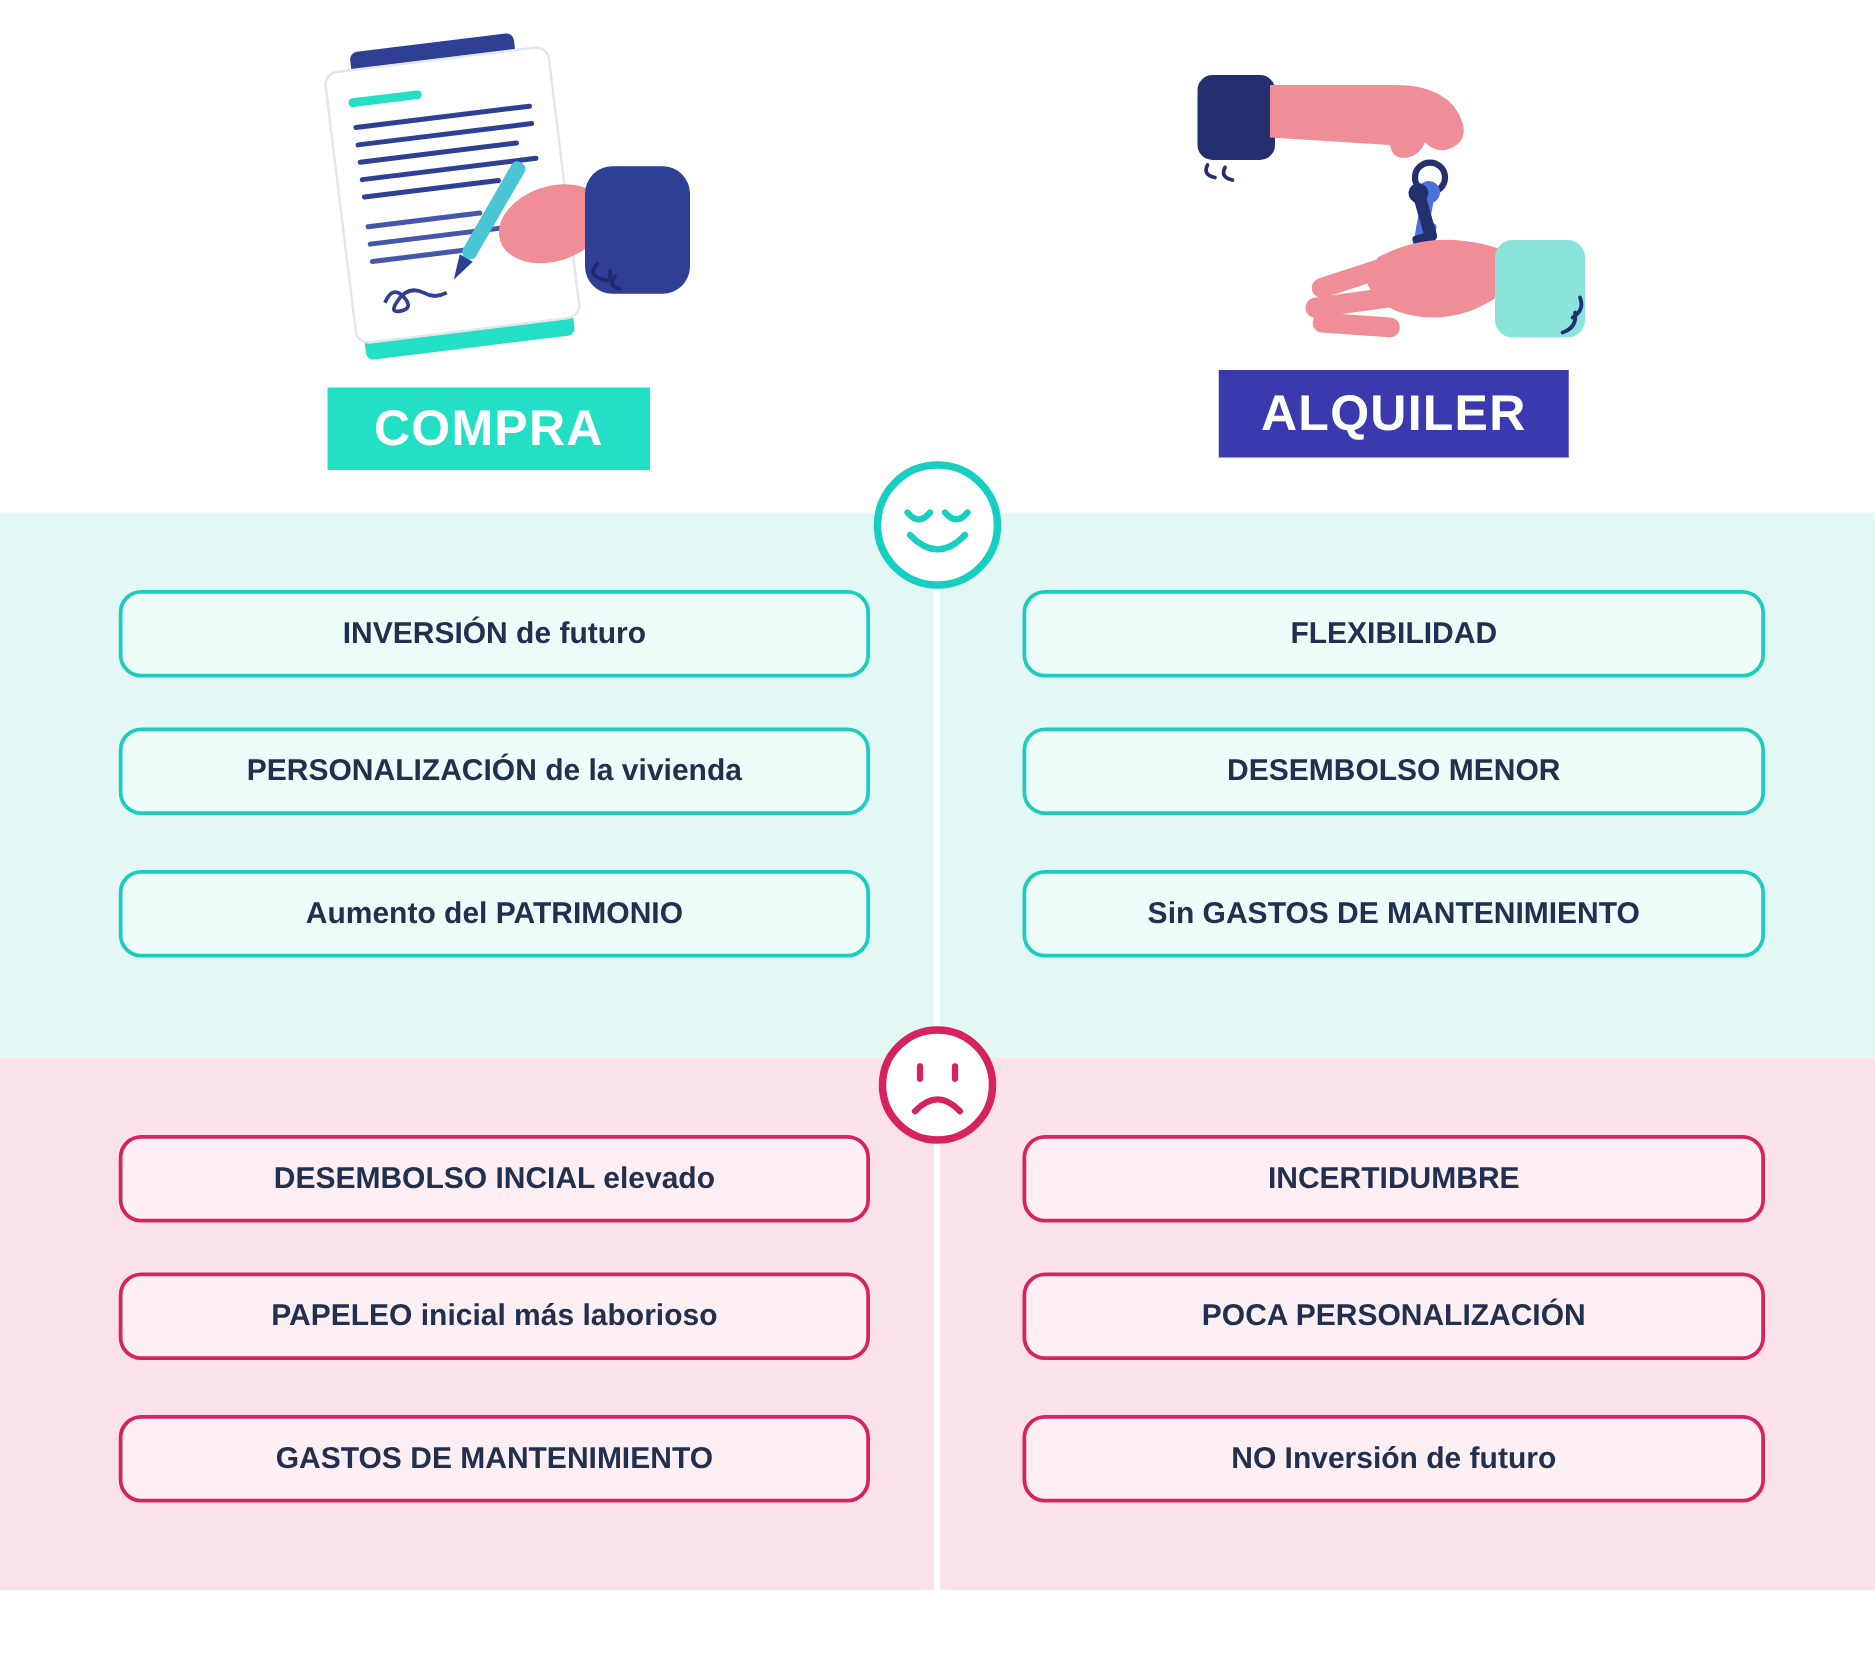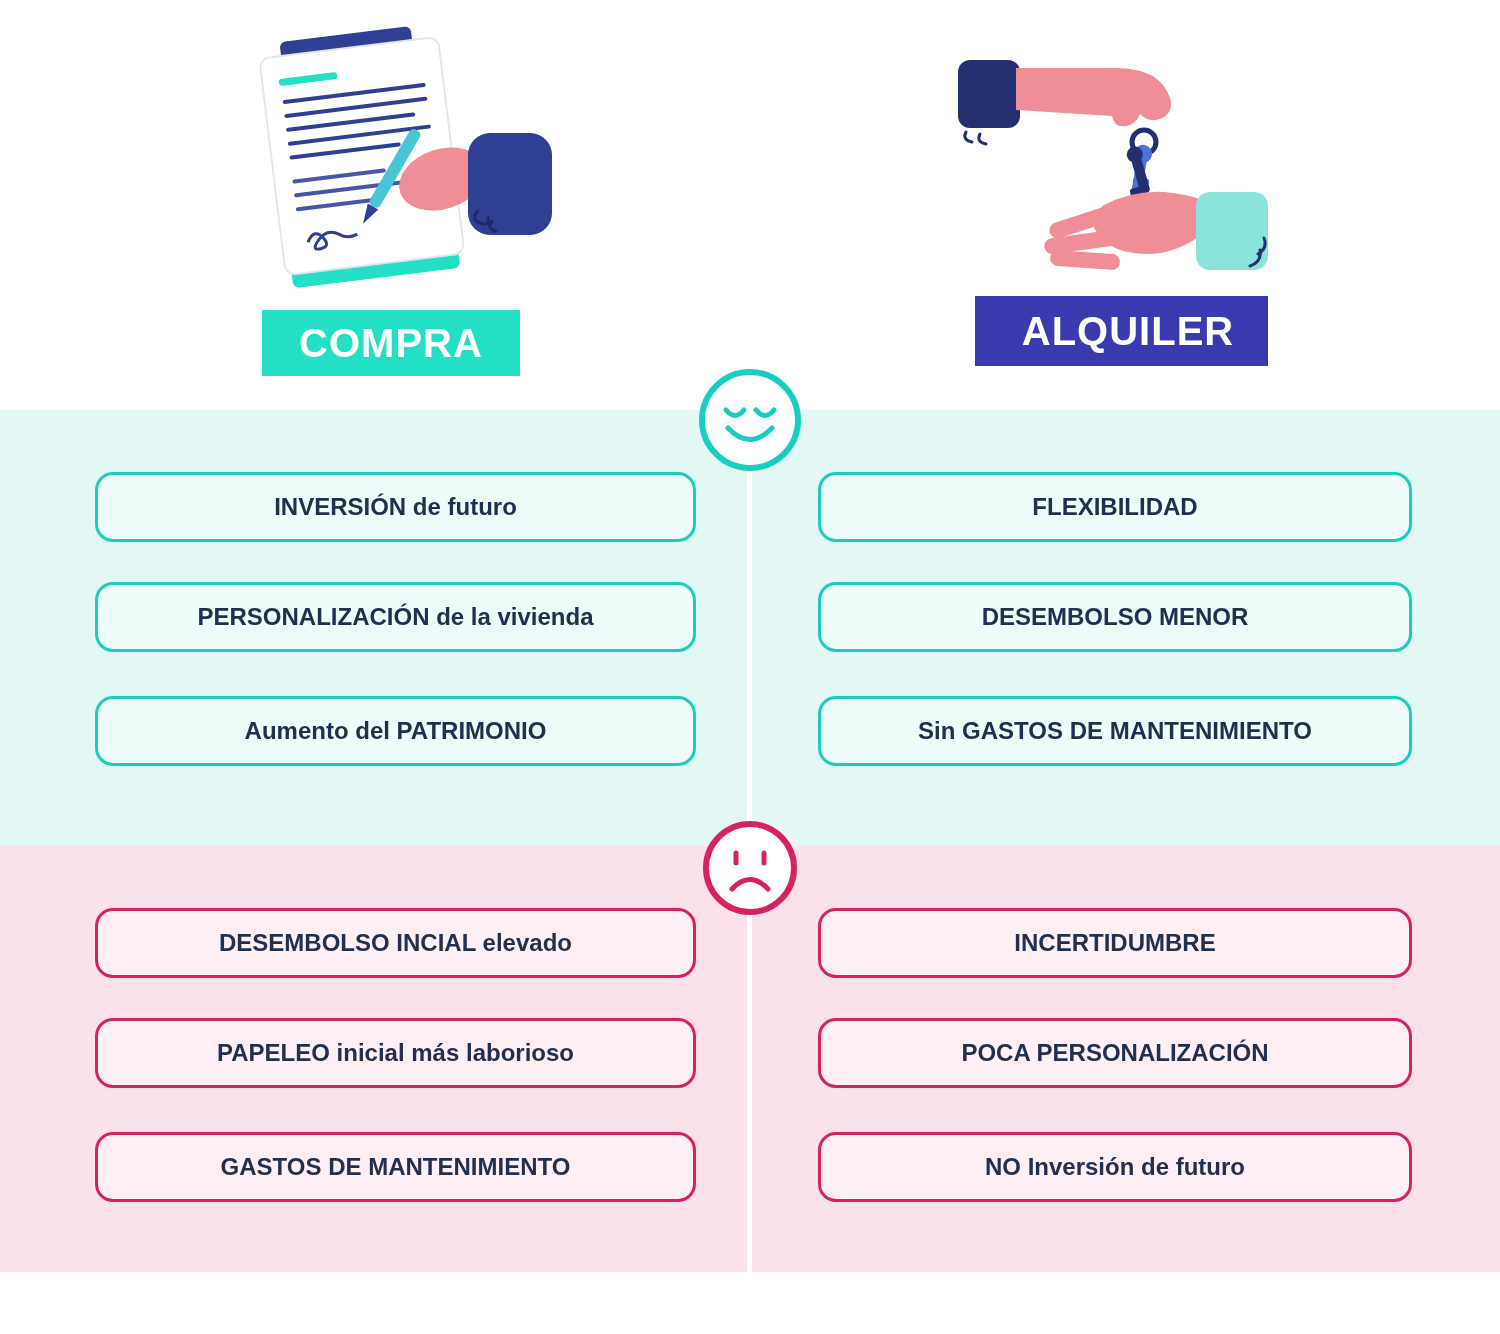--- a/index.html
+++ b/index.html
@@ -17,21 +17,21 @@
     position: absolute;
     display: flex;
     align-items: center;
     justify-content: center;
     color: #ffffff;
     font-weight: 800;
     font-size: 40px;
     letter-spacing: 1px;
   }
   .badge.compra   { left: 262px; top: 310px; width: 258px; height: 66px; background: #23dfc6; }
-  .badge.alquiler { left: 975px; top: 296px; width: 280px; height: 70px; background: #3a3aae; padding-left: 13px; }
+  .badge.alquiler { left: 975px; top: 296px; width: 280px; height: 70px; background: #3a3aae; }
 
   
   .illus { position: absolute; }
   .illus.contract { left: 232px; top: 26px;  width: 320px; height: 262px; }
   .illus.keys     { left: 952px; top: 46px;  width: 320px; height: 240px; }
 
   
   .section { position: absolute; left: 0; width: 1500px; }
   .section.pros { top: 410px; height: 436px; background: #e3f7f4; }
   .section.cons { top: 846px; height: 426px; background: #fbe2ea; }

